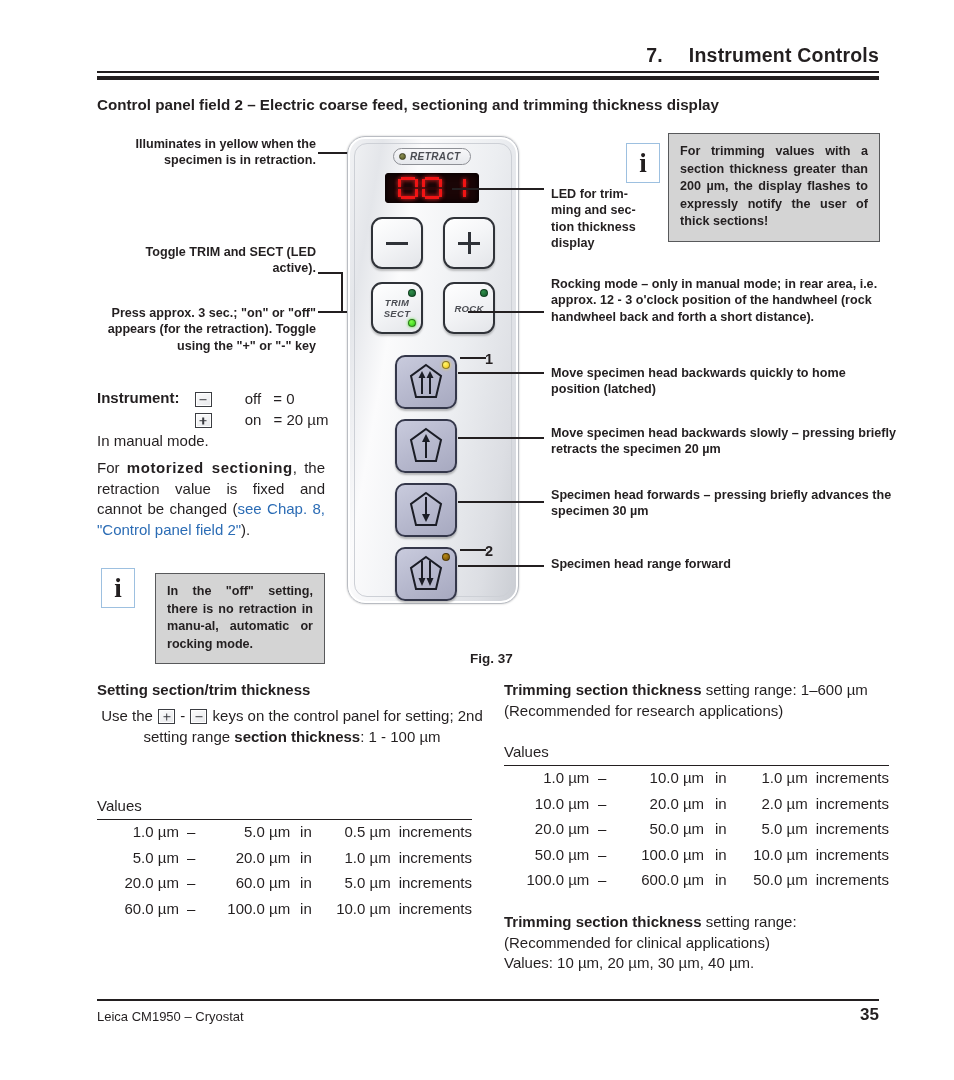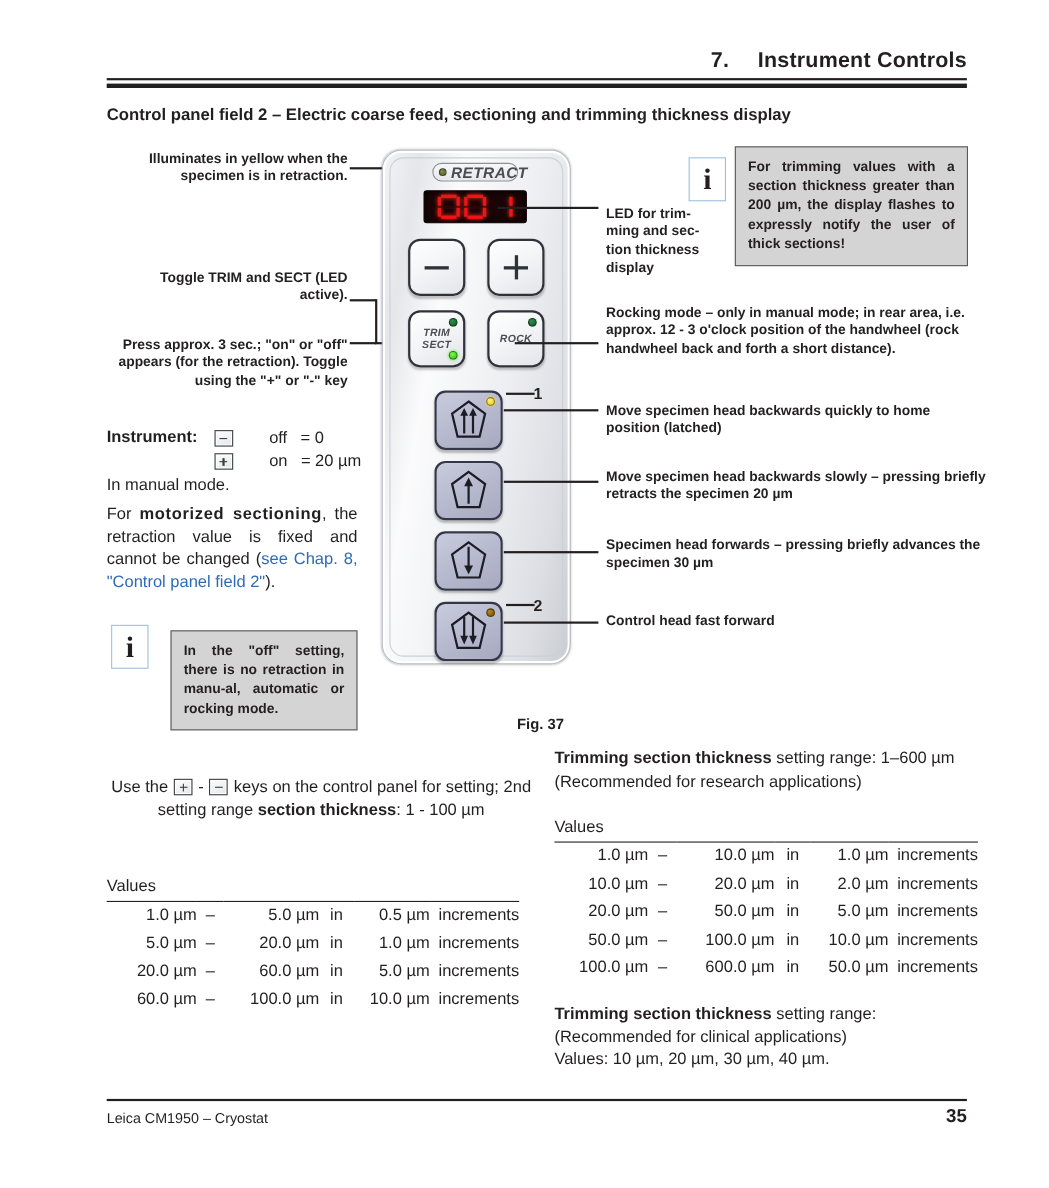--- a/index.html
+++ b/index.html
@@ -87,21 +87,21 @@
     display:flex; align-items:center; gap:4px; padding-left:5px;
     background:linear-gradient(180deg,#f7f7f9,#e6e8ec);
   }
   .retract-led {
     width:7px; height:7px; border-radius:50%;
     background:radial-gradient(circle at 35% 30%,#8a8f55,#56571f);
     border:.5px solid #3d3f21;
     flex:0 0 auto;
   }
   .retract-txt {
-    font-style:italic; font-weight:bold; font-size:14px;
+    font-style:italic; font-weight:bold; font-size:10px;
     letter-spacing:.4px; color:#4a4c52;
   }
 
   .led-display {
     position:absolute; left:38px; top:37px; width:94px; height:30px;
     background:#1a0506; border-radius:3px;
     border:1px solid #0d0203;
     display:flex; align-items:center; justify-content:center; gap:4px;
     box-shadow:inset 0 0 6px #000;
   }
@@ -355,21 +355,21 @@
   <div class="callout" style="left:551px; top:186px; width:85px;">LED for trim-ming and sec-tion thickness display</div>
 
   <div class="callout" style="left:551px; top:276px; width:340px;">Rocking mode – only in manual mode; in rear area, i.e. approx. 12 - 3 o'clock position of the handwheel (rock handwheel back and forth a short distance).</div>
 
   <div class="callout" style="left:551px; top:365px; width:340px;">Move specimen head backwards quickly to home position (latched)</div>
 
   <div class="callout" style="left:551px; top:425px; width:348px;">Move specimen head backwards slowly – pressing briefly retracts the specimen 20 µm</div>
 
   <div class="callout" style="left:551px; top:487px; width:348px;">Specimen head forwards – pressing briefly advances the specimen 30 µm</div>
 
-  <div class="callout" style="left:551px; top:556px; width:200px;">Control head fast forward</div>
+  <div class="callout" style="left:551px; top:556px; width:200px;">Specimen head range forward</div>
 
   <div class="info-icon" style="left:626px; top:143px;">i</div>
   <div class="note-box" style="left:668px; top:133px; width:212px;">For trimming values with a section thickness greater than 200 µm, the display flashes to expressly notify the user of thick sections!</div>
 
   <div class="body-txt" style="left:97px; top:388px; width:250px;">
     <div style="display:flex; align-items:flex-start;">
       <span class="bold">Instrument</span>
         <span class="bold">:</span>
       <span style="display:inline-block; margin-left:14px;">
         <span style="display:block; line-height:21px;">
@@ -388,20 +388,21 @@
 
   <div class="body-txt" style="left:97px; top:431px; width:240px;">In manual mode.</div>
 
   <div class="body-txt" style="left:97px; top:458px; width:228px; text-align:justify;">
     <span>For </span><span class="bold" style="letter-spacing:.6px;">motorized sectioning</span><span>, the retraction value is fixed and cannot be changed (</span><span class="link">see Chap. 8, "Control panel field 2"</span><span>).</span>
   </div>
 
   <div class="info-icon" style="left:101px; top:568px;">i</div>
   <div class="note-box" style="left:155px; top:573px; width:170px;">In the "off" setting, there is no retraction in manu-al, automatic or rocking mode.</div>
 
+  <div class="body-txt bold" style="left:97px; top:680px; width:400px; font-size:15px;">Setting section/trim thickness</div>
 
   <div class="body-txt" style="left:97px; top:706px; width:390px;text-align:center;">
     <span>Use the</span>
     <span class="keyglyph plus"></span>
     <span>-</span>
     <span class="keyglyph"></span>
     <span>keys on the control panel for setting; 2nd setting range </span><span class="bold">section thickness</span><span>: 1 - 100 µm</span>
   </div>
 
   <div class="body-txt" style="left:97px; top:796px; width:375px;">

